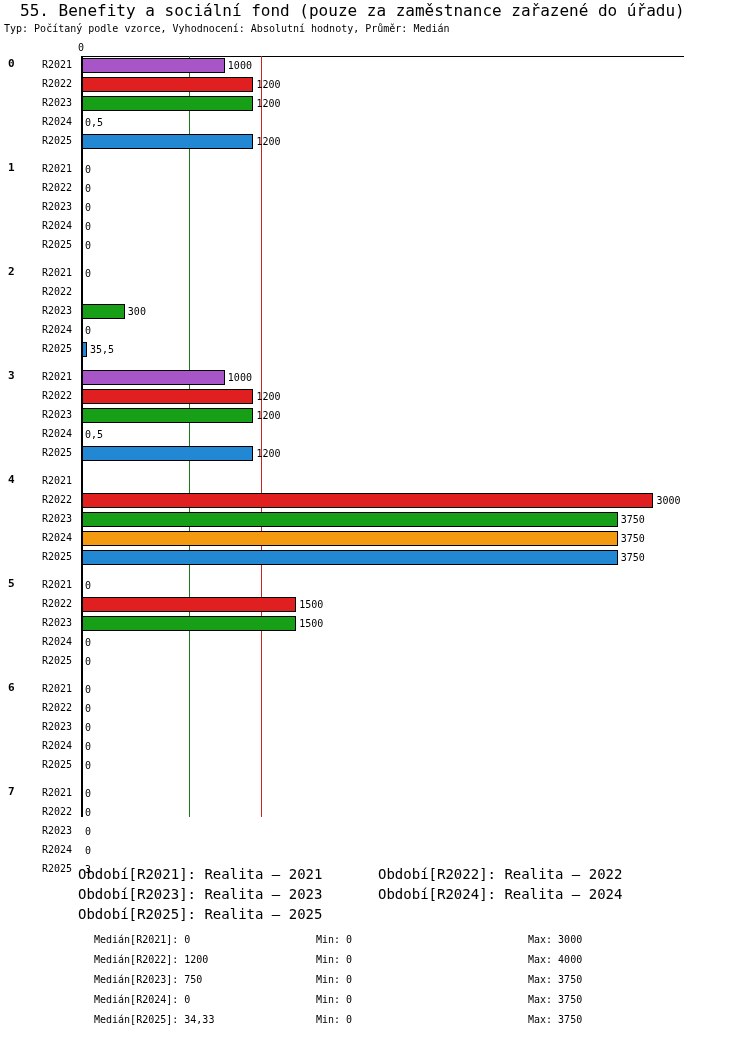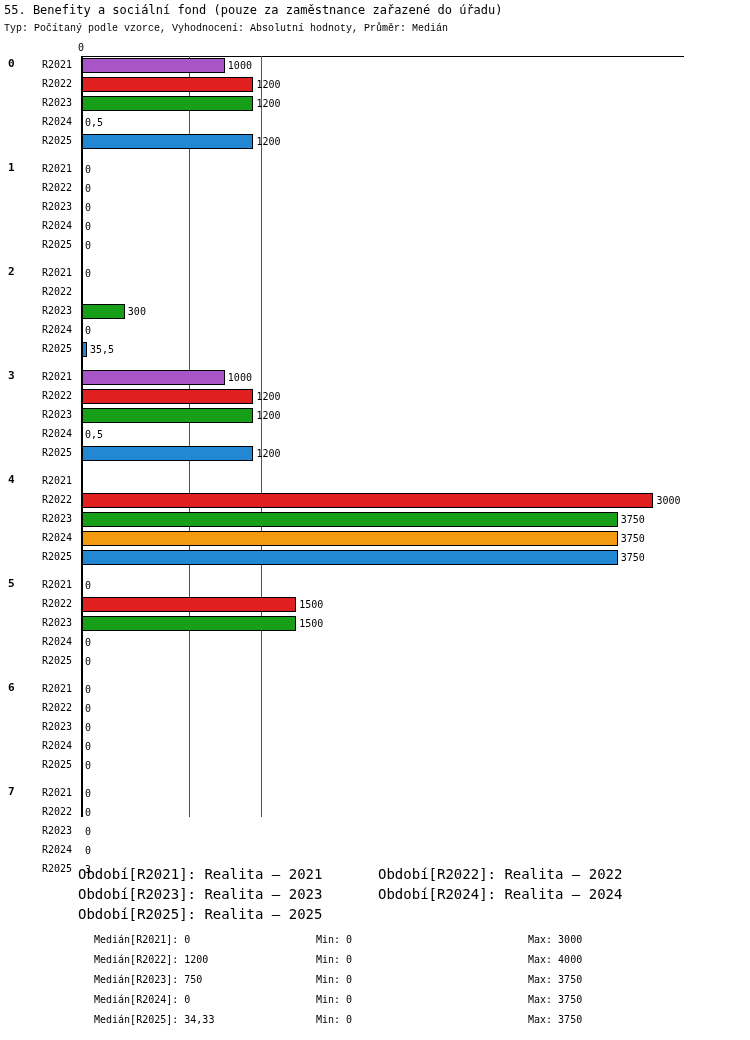--- a/index.html
+++ b/index.html
@@ -12,30 +12,30 @@
     background: #ffffff;
     font-family: "DejaVu Sans Mono", monospace;
     color: #000000;
     position: relative;
     overflow: hidden;
   }
   .titles {
     padding: 2px 4px 0 4px;
   }
   .title-line {
-    font-size: 12px;
+    font-size: 16px;
     line-height: 17px;
     white-space: nowrap;
+    margin-left: 16px;
   }
   .subtitle-line {
     font-size: 10px;
     line-height: 14px;
     margin-top: 3px;
     white-space: nowrap;
-    font-family: Liberation Mono, monospace;
   }
   .chart-area {
     position: relative;
     margin-top: 6px;
     height: 790px;
   }
   .zero-label {
     position: absolute;
     left: 78px;
     top: 0px;

